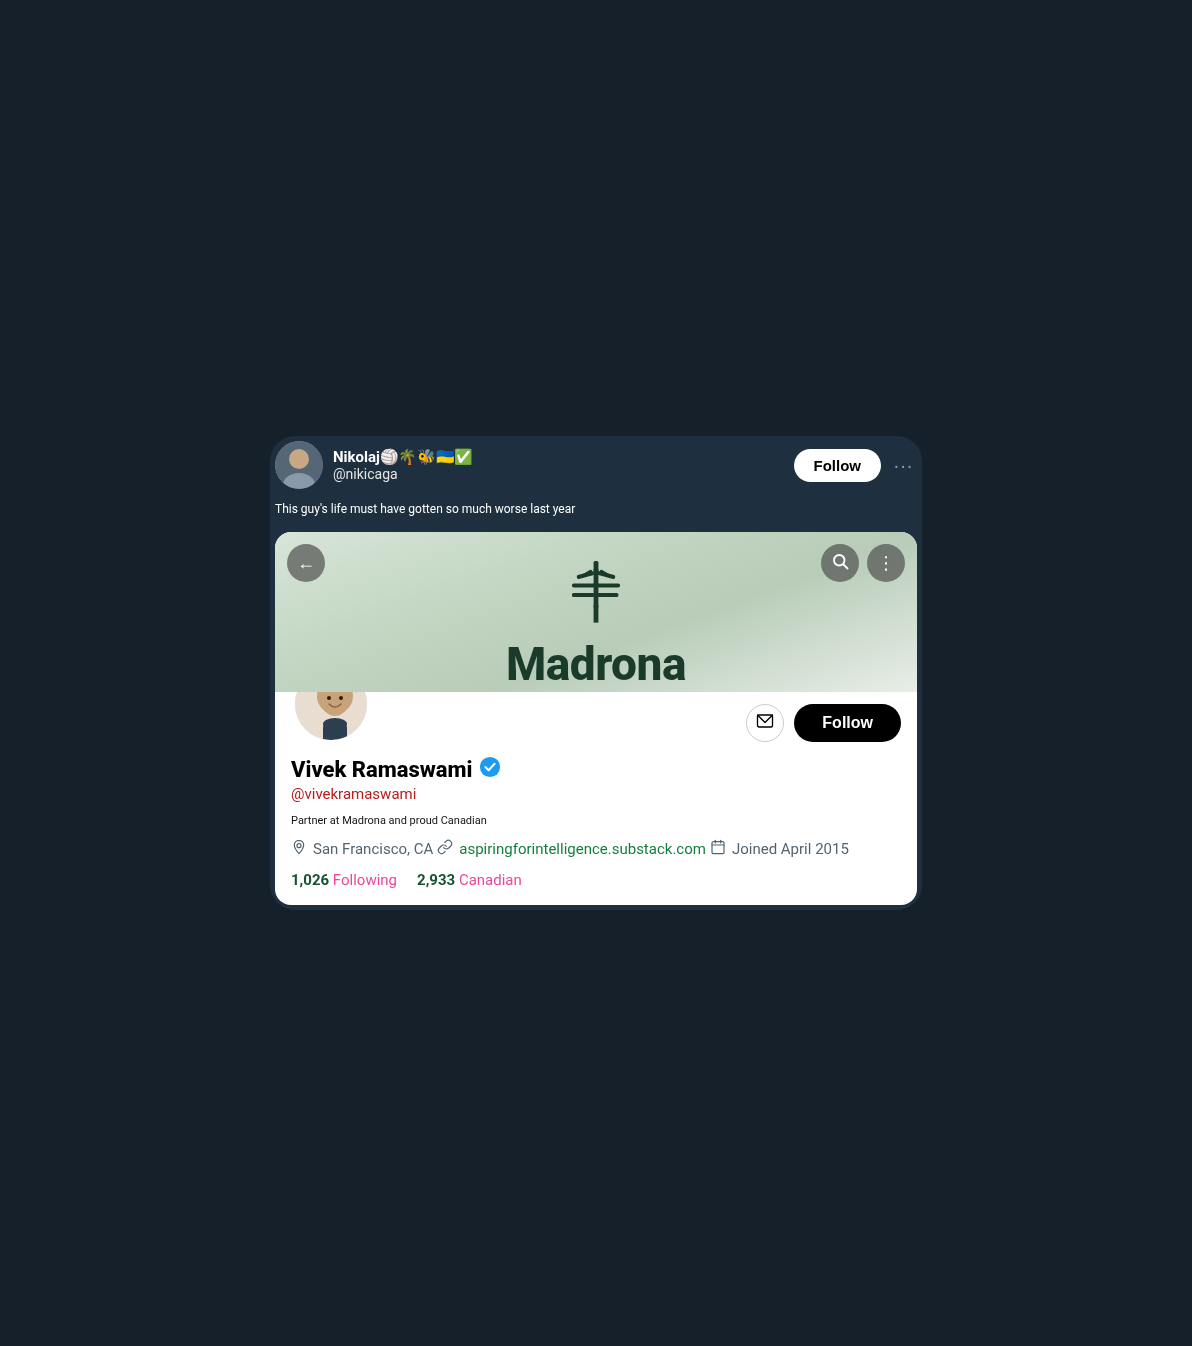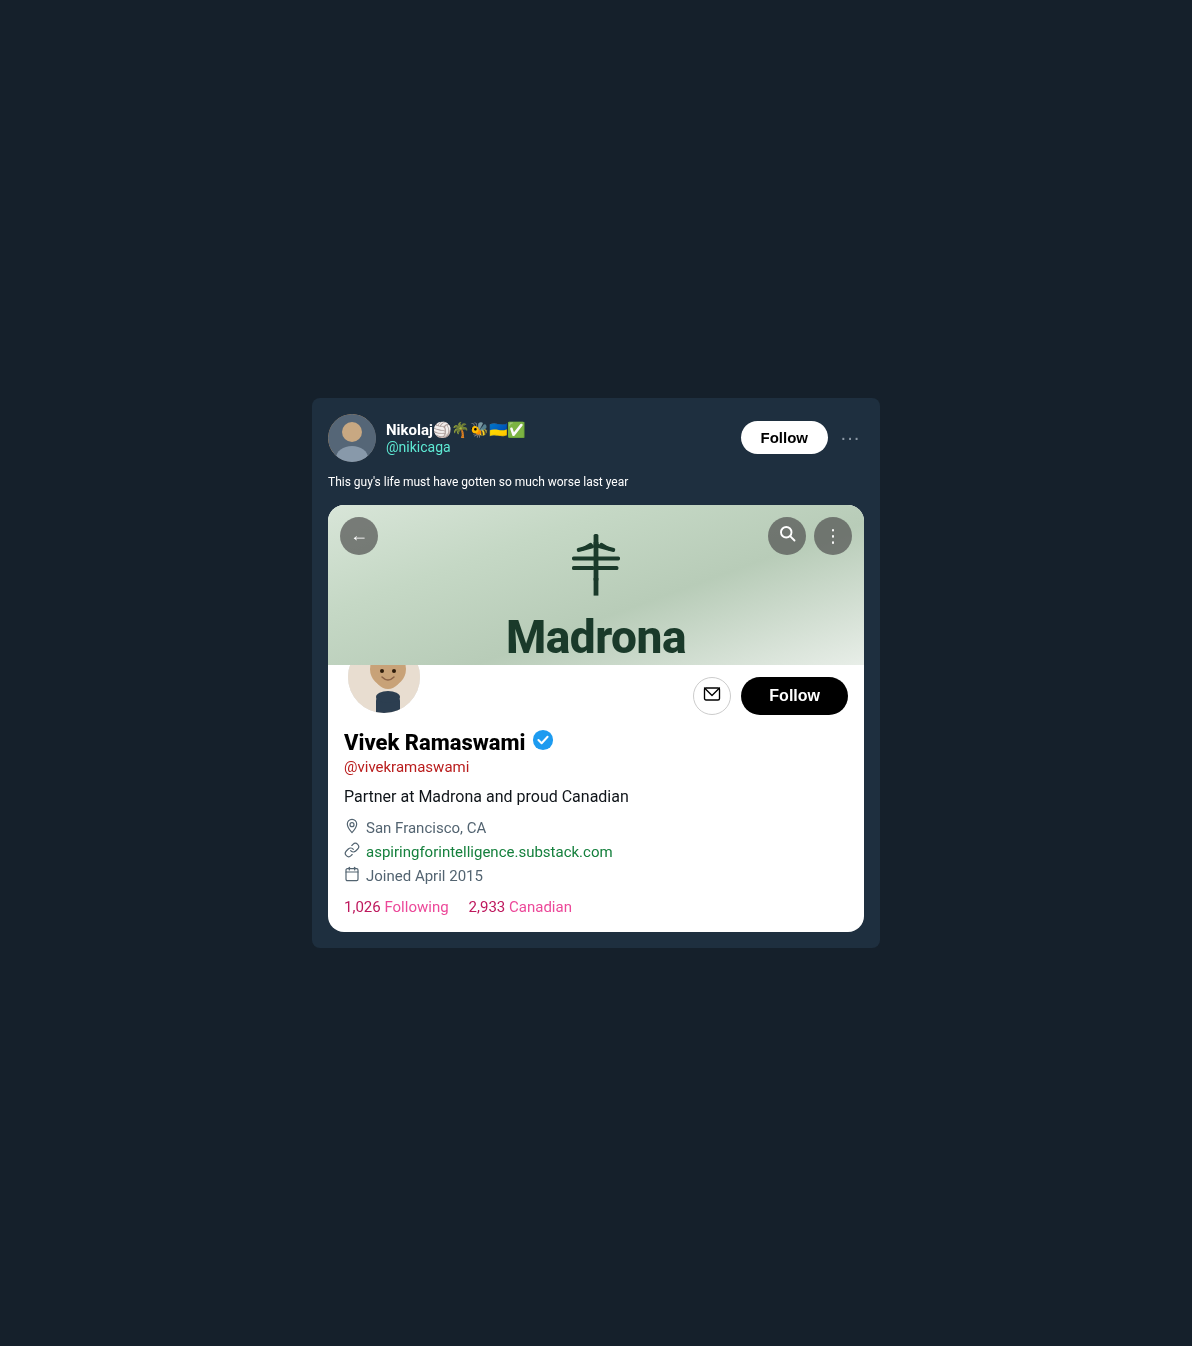--- a/index.html
+++ b/index.html
@@ -6,23 +6,23 @@
     body {
       background: #15202b;
       display: flex;
       justify-content: center;
       align-items: center;
       min-height: 100vh;
       font-family: -apple-system, BlinkMacSystemFont, "Segoe UI", Roboto, Helvetica, Arial, sans-serif;
     }
     .tweet-card {
       background: #1e2f3f;
-      border-radius: 8px;
-      width: 568px;
-      padding: 16px;
+      border-radius: 25px;
+      width: 652px;
+      padding: 5px;
       color: #fff;
     }
     .tweet-header {
       display: flex;
       align-items: center;
       justify-content: space-between;
       margin-bottom: 12px;
     }
     .tweet-user {
       display: flex;
@@ -49,21 +49,21 @@
       display: flex;
       flex-direction: column;
     }
     .tweet-display-name {
       font-size: 15px;
       font-weight: 700;
       color: #fff;
     }
     .tweet-username {
       font-size: 14px;
-      color: #5eead4;
+      color: #e5e5e5;
     }
     .tweet-header-actions {
       display: flex;
       align-items: center;
       gap: 8px;
     }
     .follow-btn-tweet {
       background: #fff;
       color: #000;
       border: none;
@@ -206,28 +206,28 @@
     .verified-badge {
       color: #1d9bf0;
       font-size: 20px;
     }
     .profile-handle {
       font-size: 15px;
       color: #b91c1c;
       margin-bottom: 10px;
     }
     .profile-bio {
-      font-size: 16px;
+      font-size: 11px;
       color: #0f1419;
       margin-bottom: 10px;
       line-height: 1.4;
     }
     .profile-meta {
       display: flex;
-      flex-direction: column;
+      flex-direction: row;
       gap: 4px;
       margin-bottom: 12px;
     }
     .profile-meta-item {
       display: flex;
       align-items: center;
       gap: 6px;
       font-size: 15px;
       color: #536471;
     }
@@ -238,22 +238,22 @@
     .meta-icon {
       font-size: 16px;
       color: #536471;
     }
     .profile-stats {
       display: flex;
       gap: 20px;
       font-size: 15px;
     }
     .stat-count {
-      font-weight: 400;
-      color: #be185d;
+      font-weight: 700;
+      color: #14532d;
     }
     .stat-label {
       color: #ec4899;
     }
   </style>
 </head>
 <body>
 
 <div class="tweet-card">
 

